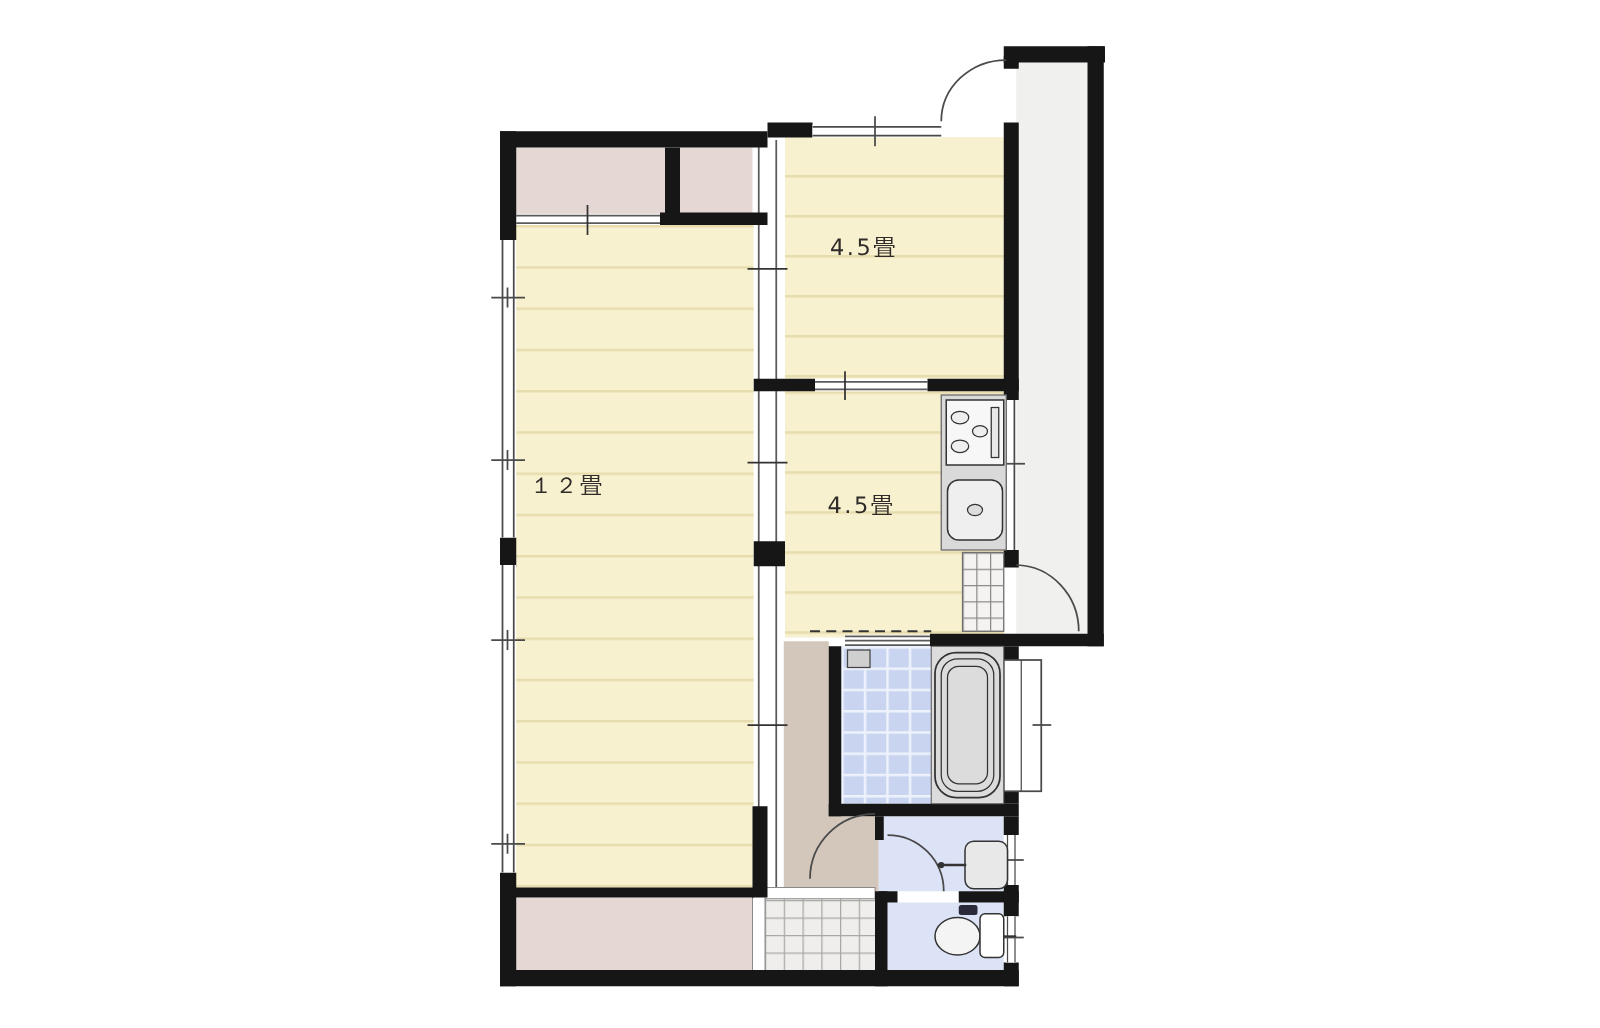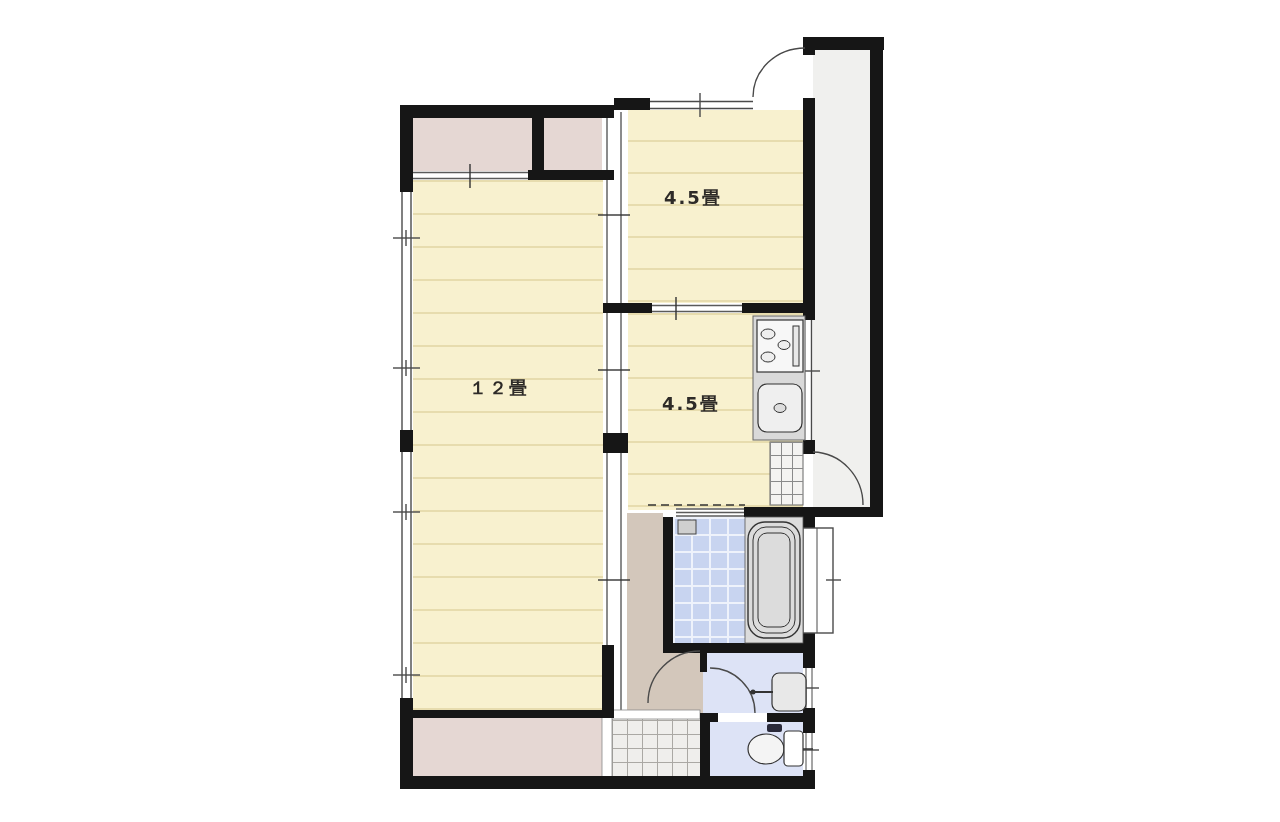--- a/index.html
+++ b/index.html
@@ -1,21 +1,21 @@
 <!DOCTYPE html>
 <html><head>
 <meta charset="utf-8">
 <style>
   html,body{margin:0;padding:0;background:#fff;width:1280px;height:822px;overflow:hidden;
             font-family:"DejaVu Sans","Liberation Sans",sans-serif;}
   .plan{position:absolute;left:0;top:0;width:1280px;height:822px;}
   .plan svg{position:absolute;left:0;top:0;}
-  .room-label{position:absolute;color:#2e2b28;font-size:18px;font-weight:700;
+  .room-label{position:absolute;color:#2e2b28;font-size:18px;font-weight:400;
               letter-spacing:2px;white-space:nowrap;}
-  .label-living{left:469px;top:376px;}
+  .label-living{left:424px;top:376px;}
   .label-bedroom{left:664px;top:186px;}
   .label-kitchen{left:662px;top:392px;}
 </style>
 </head>
 <body>
 
 <div class="plan">
 <svg width="1280" height="822" viewBox="0 0 1280 822">
   <defs>
     <pattern id="tat12" patternUnits="userSpaceOnUse" width="200" height="33" patternTransform="translate(0,213)">

